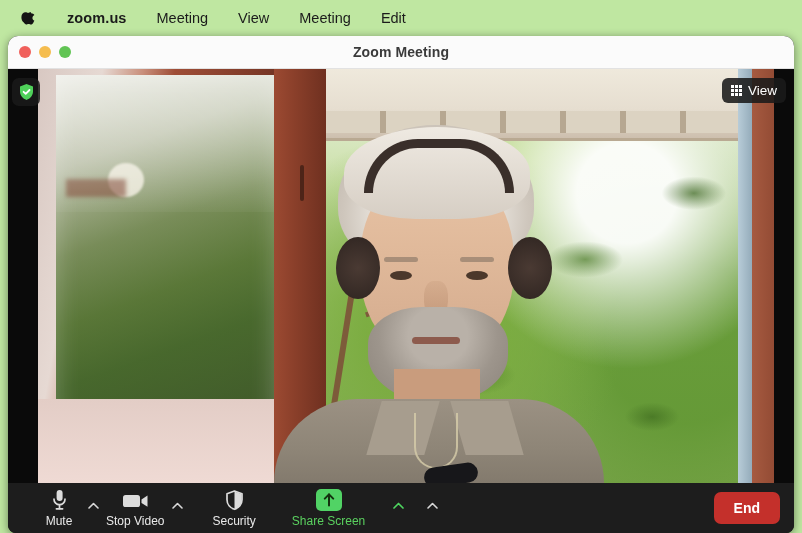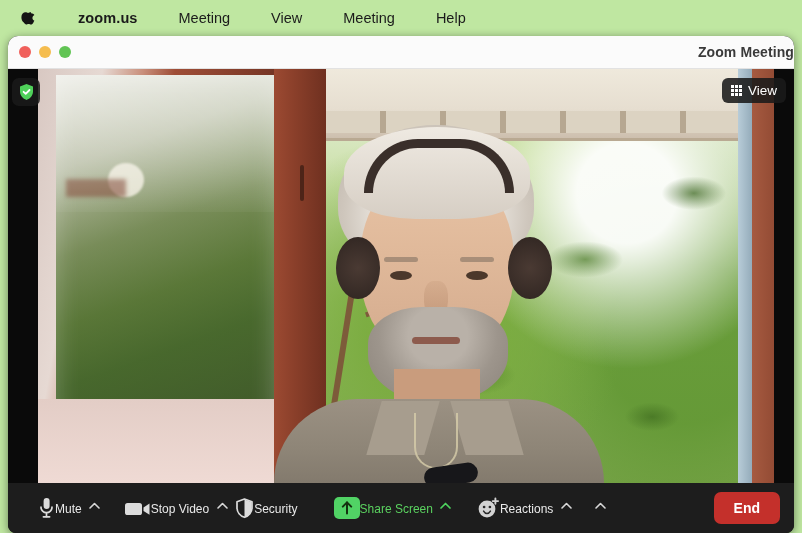--- a/index.html
+++ b/index.html
@@ -8,21 +8,21 @@
     font-family:"Liberation Sans", sans-serif;
     background:#b9e29a;
     -webkit-font-smoothing:antialiased;
   }
   .screen { position:relative; width:802px; height:533px; background:#bfe7a1; }
 
   
   .menubar{
     position:absolute; left:0; top:0; width:802px; height:36px;
     background:#bfe7a1;
-    display:flex; align-items:center; gap:15px;
+    display:flex; align-items:center; gap:4px;
   }
   .apple-logo{
     width:16px; height:20px; margin-left:20px; margin-right:14px;
     display:flex; align-items:center; justify-content:center;
   }
   .menu-item{
     font-size:14.5px; color:#1b1b1b; padding:0 13px; line-height:36px;
     white-space:nowrap;
   }
   .menu-item.bold{ font-weight:bold; letter-spacing:0.1px; }
@@ -40,21 +40,21 @@
     background:#fbfbfb;
     border-bottom:1px solid #e2e2e2;
     display:flex; align-items:center;
   }
   .lights{ display:flex; gap:8px; margin-left:11px; }
   .light{ width:12px; height:12px; border-radius:50%; }
   .light.red{ background:#f0605b; }
   .light.yellow{ background:#f5bd4f; }
   .light.green{ background:#61c454; }
   .win-title{
-    position:absolute; left:0; right:0; text-align:right;
+    position:absolute; left:0; right:0; text-align:center;
     font-size:14px; font-weight:bold; color:#3a3a3a; letter-spacing:.1px;
   }
 
   
   .stage{
     position:relative; width:786px; height:414px; background:#0a0a0a; overflow:hidden;
   }
   .video{
     position:absolute; left:30px; top:0px; width:736px; height:414px;
     overflow:hidden; background:#2b1b16;
@@ -245,21 +245,21 @@
     color:#fff; font-size:13px;
   }
 
   
   .toolbar{
     position:relative; width:786px; height:50px; background:#1d1d1d;
     display:flex; align-items:center;
   }
   .tb-group{ display:flex; align-items:center; }
   .tb-item{
-    display:flex; flex-direction:row; align-items:center; justify-content:space-between;
+    display:flex; flex-direction:column; align-items:center; justify-content:center;
     min-width:54px; padding:0 6px; height:50px; position:relative;
   }
   .tb-ico{ height:24px; display:flex; align-items:center; justify-content:center; }
   .tb-label{ font-size:12px; color:#e9e9e9; margin-top:2px; white-space:nowrap; }
   .tb-label.green{ color:#5ad15f; }
   .caret{
     width:14px; height:24px; display:flex; align-items:flex-start; justify-content:center;
     padding-top:6px; cursor:pointer;
   }
   .caret svg{ display:block; }
@@ -286,21 +286,21 @@
     <div class="apple-logo">
       <svg width="15" height="18" viewBox="0 0 15 18" aria-hidden="true">
         <path fill="#141414" d="M10.2 0c.1 1-.3 2-..9 2.7-.6.7-1.6 1.3-2.6 1.2-.1-1 .4-2 .9-2.6C8.3.6 9.3.1 10.2 0z"></path>
         <path fill="#141414" d="M10.1 4.3c1.5 0 2.6.8 3.3 1.6-.8.5-2 1.3-2 3 0 2 1.8 2.7 1.9 2.7 0 .1-.3 1.1-1 2.1-.6.9-1.3 1.8-2.3 1.8s-1.3-.6-2.4-.6-1.5.6-2.4.6-1.7-1-2.4-1.9C1.1 12.3.4 10.2.4 8.2c0-3.2 2.1-4.9 4.1-4.9 1 0 1.9.7 2.6.7.6 0 1.6-.7 2.9-.7z"></path>
       </svg>
     </div>
     <div class="menu-item bold">zoom.us</div>
     <div class="menu-item">Meeting</div>
     <div class="menu-item">View</div>
     <div class="menu-item">Meeting</div>
-    <div class="menu-item">Help</div>
+    <div class="menu-item">Edit</div>
   </div>
 
   <div class="window">
 
     <div class="titlebar">
       <div class="lights">
         <span class="light red"></span>
         <span class="light yellow"></span>
         <span class="light green"></span>
       </div>
@@ -388,87 +388,68 @@
           </span>
           <span class="tb-label">Mute</span>
         </div>
         <div class="caret">
           <svg width="11" height="7" viewBox="0 0 11 7">
               <path d="M1 6L5.5 1.5 10 6" fill="none" stroke="#d8d8d8" stroke-width="1.6" stroke-linecap="round" stroke-linejoin="round"></path>
             </svg>
         </div>
       </div>
 
-      <div class="tb-group" style="margin-left:16px;">
+      <div class="tb-group" style="margin-left:0;">
         <div class="tb-item">
           <span class="tb-ico">
             <svg width="27" height="17" viewBox="0 0 27 17" aria-hidden="true">
               <rect x="1" y="3" width="17" height="12" rx="2.6" fill="#dcdcdc"></rect>
               <path d="M19.5 7.4L25.5 3.6v11.2l-6-3.8z" fill="#dcdcdc"></path>
             </svg>
           </span>
           <span class="tb-label">Stop Video</span>
         </div>
         <div class="caret">
           <svg width="11" height="7" viewBox="0 0 11 7">
               <path d="M1 6L5.5 1.5 10 6" fill="none" stroke="#d8d8d8" stroke-width="1.6" stroke-linecap="round" stroke-linejoin="round"></path>
             </svg>
         </div>
       </div>
 
-      <div class="tb-group" style="">
+      <div class="tb-group" style="margin-left:22px;">
         <div class="tb-item">
           <span class="tb-ico">
             <svg width="19" height="21" viewBox="0 0 19 21" aria-hidden="true">
               <path d="M9.5 1 2 3.7v6c0 4.6 3.2 8.3 7.5 9.6 4.3-1.3 7.5-5 7.5-9.6v-6L9.5 1z" fill="none" stroke="#dcdcdc" stroke-width="1.7" stroke-linejoin="round"></path>
               <path d="M9.5 1.6v18.1c4-1.3 7-4.8 7-9.2V3.9L9.5 1.6z" fill="#dcdcdc"></path>
             </svg>
           </span>
           <span class="tb-label">Security</span>
         </div>
       </div>
 
-      <div class="tb-group" style="margin-left:24px;">
+      <div class="tb-group" style="margin-left:24px;gap:20px;">
         <div class="tb-item">
           <span class="tb-ico">
             <span class="share-box">
               <svg width="12" height="14" viewBox="0 0 12 14" aria-hidden="true">
                 <path d="M6 1.5v11" stroke="#14320f" stroke-width="2" stroke-linecap="round"></path>
                 <path d="M1.8 5.6L6 1.4l4.2 4.2" fill="none" stroke="#14320f" stroke-width="2" stroke-linecap="round" stroke-linejoin="round"></path>
               </svg>
             </span>
           </span>
           <span class="tb-label green">Share Screen</span>
         </div>
         <div class="caret">
           <svg width="11" height="7" viewBox="0 0 11 7">
               <path d="M1 6L5.5 1.5 10 6" fill="none" stroke="#4ed45f" stroke-width="1.7" stroke-linecap="round" stroke-linejoin="round"></path>
             </svg>
         </div>
       </div>
 
-      <div class="tb-group" style="margin-left:18px;">
-        <div class="tb-item">
-          <span class="tb-ico">
-            <svg width="23" height="22" viewBox="0 0 23 22" aria-hidden="true">
-              <circle cx="10" cy="12" r="8.4" fill="#d3d3d3"></circle>
-              <circle cx="7.1" cy="10" r="1.35" fill="#2a2a2a"></circle>
-              <circle cx="12.9" cy="10" r="1.35" fill="#2a2a2a"></circle>
-              <path d="M6.6 14.1c.9 1.6 2 2.4 3.4 2.4s2.5-.8 3.4-2.4" fill="none" stroke="#2a2a2a" stroke-width="1.5" stroke-linecap="round"></path>
-              <path d="M18.4 1.4v5.4M15.7 4.1h5.4" stroke="#d3d3d3" stroke-width="1.9" stroke-linecap="round"></path>
-            </svg>
-          </span>
-          <span class="tb-label">Reactions</span>
-        </div>
-        <div class="caret">
-          <svg width="11" height="7" viewBox="0 0 11 7">
-              <path d="M1 6L5.5 1.5 10 6" fill="none" stroke="#d8d8d8" stroke-width="1.6" stroke-linecap="round" stroke-linejoin="round"></path>
-            </svg>
-        </div>
-      </div>
 
 
       <div class="tb-group" style="margin-left:20px;">
         <div class="caret">
           <svg width="11" height="7" viewBox="0 0 11 7">
               <path d="M1 6L5.5 1.5 10 6" fill="none" stroke="#d8d8d8" stroke-width="1.6" stroke-linecap="round" stroke-linejoin="round"></path>
             </svg>
         </div>
       </div>
 

